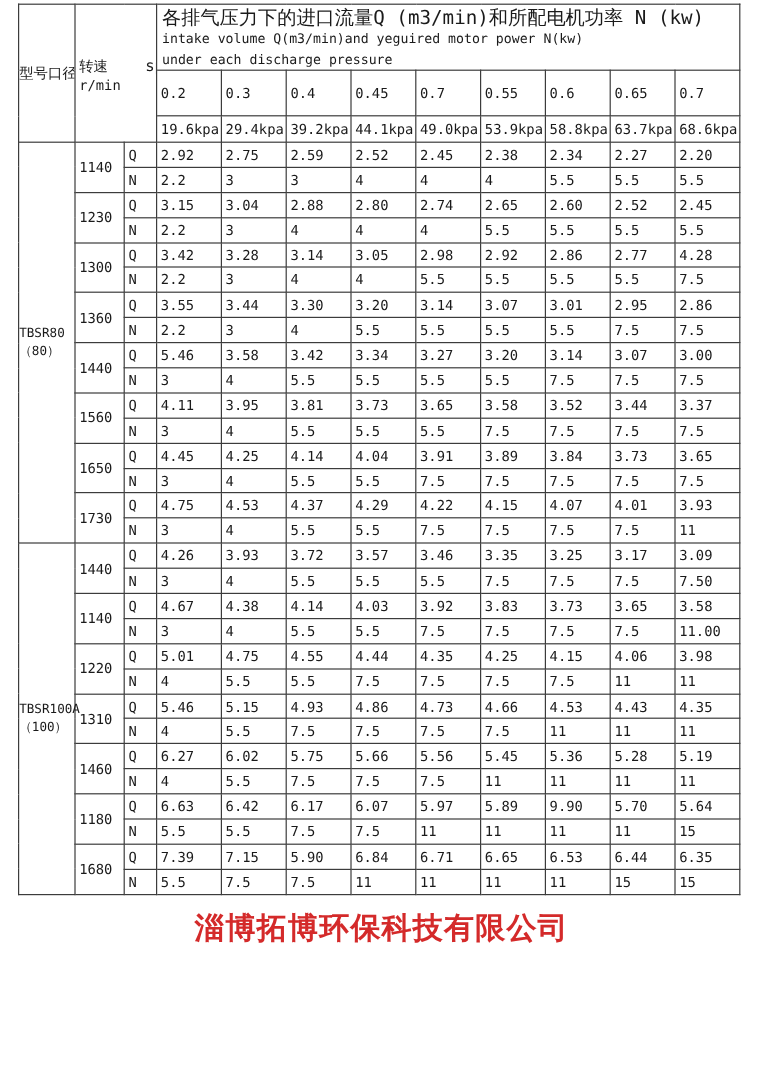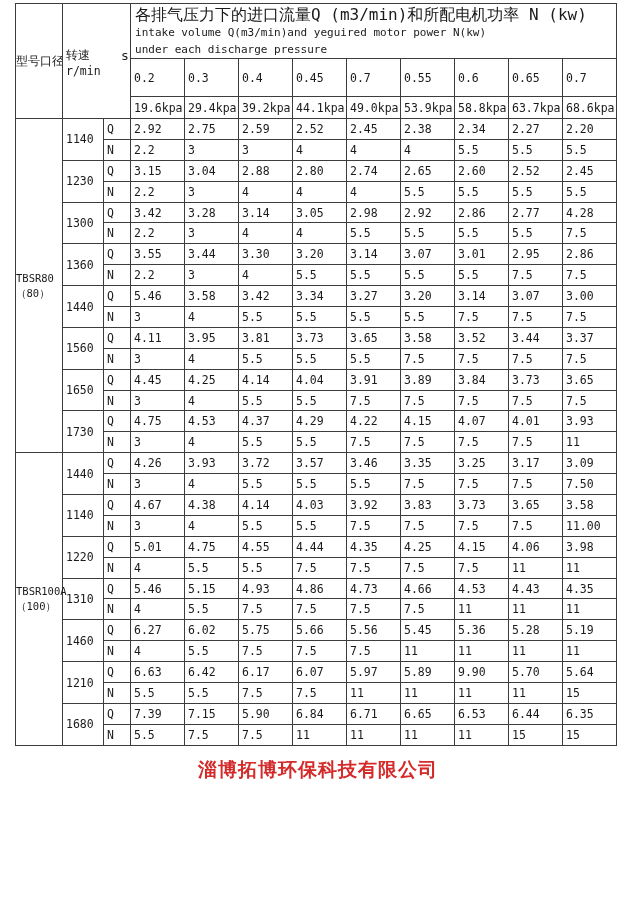--- a/index.html
+++ b/index.html
@@ -33,21 +33,21 @@
   th.title-h { padding:2px 2px 0 4px; vertical-align:top; }
   .title-cn  { font-size:16px;   line-height:18px; }
   .title-en  { font-size:11px; line-height:17px; }
 
   td.model-cell { text-align:left; padding:0; font-size:10.5px; overflow:visible; line-height:15px; }
   td.speed-cell { font-size:11.5px;margin-left:16px; }
   td.qn-cell    { font-size:11.5px; }
 
   .footer {
     position:absolute; left:0; top:757px; width:636px;
-    text-align:center; font-size:19px; font-weight:bold;
+    text-align:center; font-size:25px; font-weight:bold;
     color:#d42a2a; letter-spacing:1px;
     font-family:"DejaVu Sans","Liberation Sans",sans-serif;
   }
 </style>
 </head>
 <body>
 
 <div class="page">
 
   <table class="spec">
@@ -432,21 +432,21 @@
           <td>5.5</td>
           <td>7.5</td>
           <td>7.5</td>
           <td>7.5</td>
           <td>11</td>
           <td>11</td>
           <td>11</td>
           <td>11</td>
         </tr>
         <tr>
-          <td class="speed-cell" rowspan="2">1210</td>
+          <td class="speed-cell" rowspan="2">1180</td>
           <td class="qn-cell">Q</td>
           <td>6.63</td>
           <td>6.42</td>
           <td>6.17</td>
           <td>6.07</td>
           <td>5.97</td>
           <td>5.89</td>
           <td>9.90</td>
           <td>5.70</td>
           <td>5.64</td>

